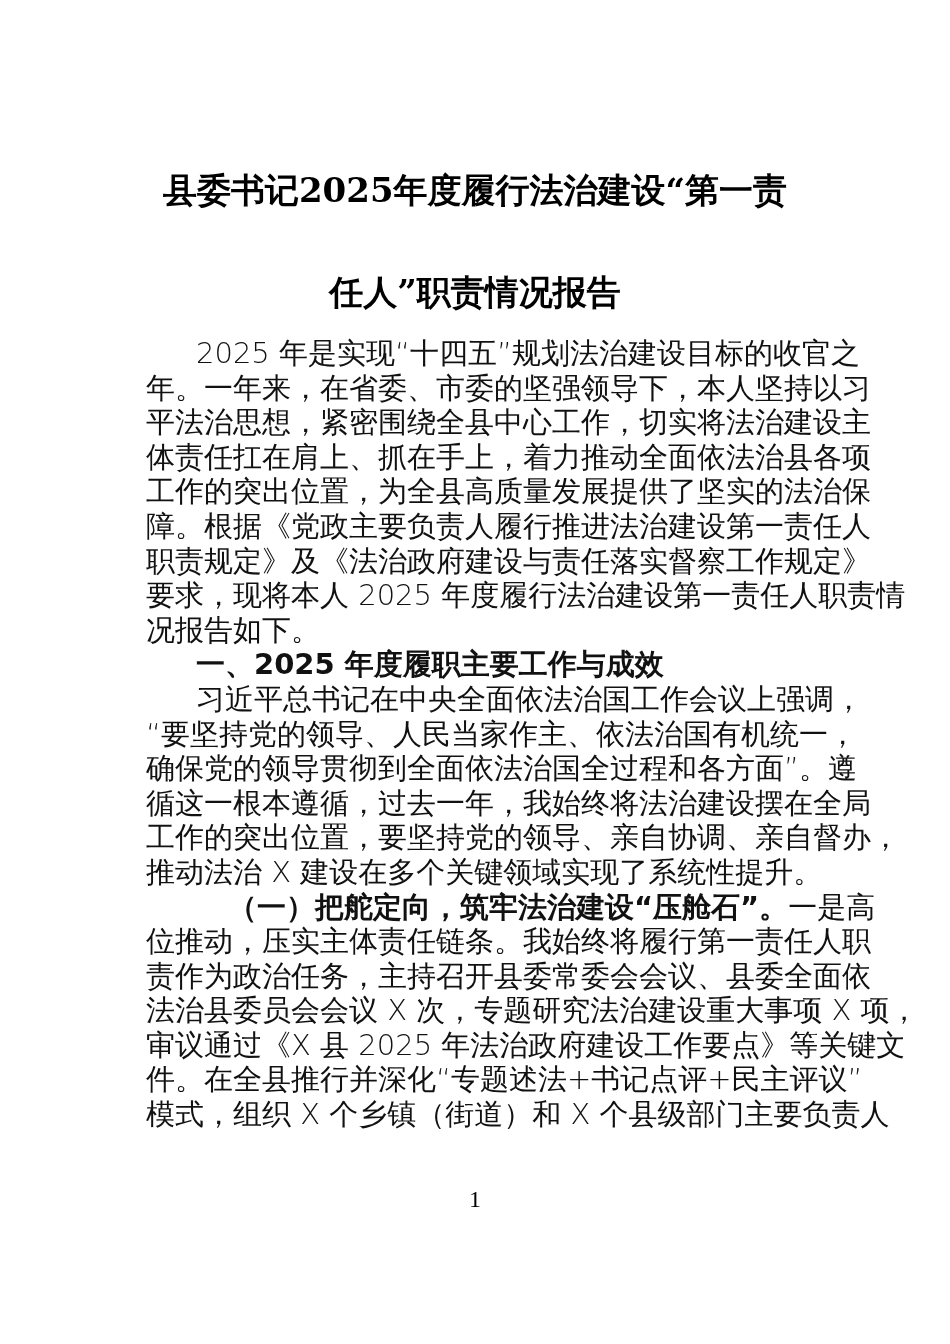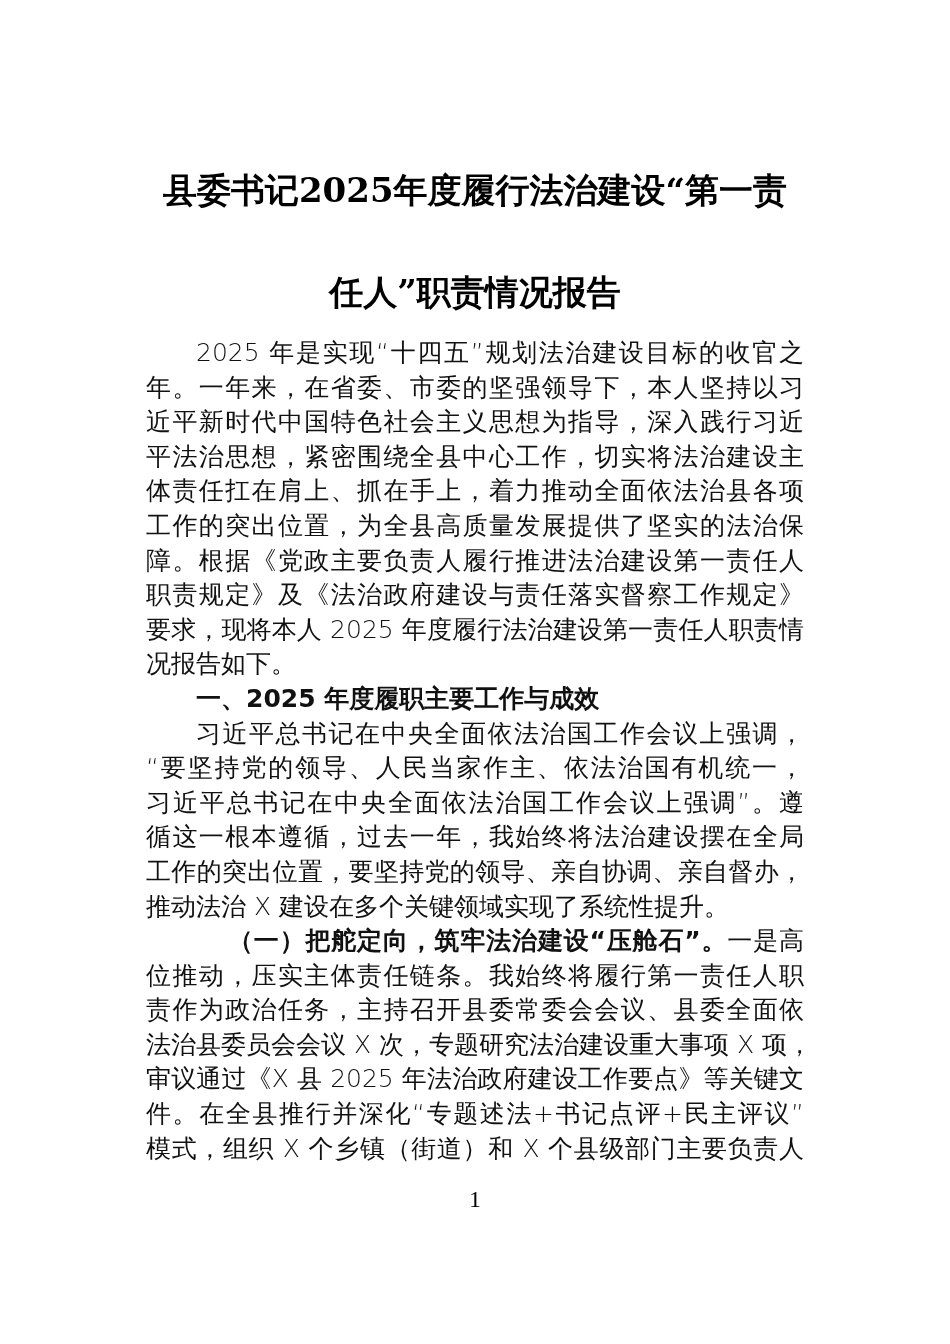--- a/index.html
+++ b/index.html
@@ -9,21 +9,21 @@
     position: absolute; left: 100px; width: 750px; text-align: center;
     font-family: "DejaVu Serif", "Liberation Serif", serif;
     font-weight: bold; font-size: 34px; letter-spacing: 0px; line-height: 44px;
   }
   .title.l1 { top: 168px; }
   .title.l2 { top: 232px; margin-top: 38px; }
   .body-lines { position: absolute; left: 146px; top: 336px; width: 658px; }
   .line {
     height: 34.6px; line-height: 34.6px;
     font-family: "DejaVu Sans", "Liberation Sans", sans-serif;
-    font-size: 25px; color: #111;
+    font-size: 29px; color: #111;
     white-space: nowrap; text-align: justify; text-align-last: justify;
     font-weight: 300;
   }
   .line.indent { padding-left: 50px; }
   .line.last { text-align-last: left; }
   .line.heading { font-weight: bold; text-align-last: left; padding-left: 50px; }
   .line.subhead { text-align-last: justify; }
   .sub-bold { font-weight: bold; margin-left: 32px; }
   .page-number {
     position: absolute; left: 0; width: 950px; top: 1186px; text-align: center;
@@ -34,34 +34,33 @@
 <body>
 
 <div class="page">
 
   <div class="title l1">县委书记2025年度履行法治建设“第一责</div>
   <div class="title l2">任人”职责情况报告</div>
 
   <div class="body-lines">
     <div class="line indent">2025 年是实现“十四五”规划法治建设目标的收官之</div>
     <div class="line">年。一年来，在省委、市委的坚强领导下，本人坚持以习</div>
-    <div class="line">近平新时代中国特色社会主义思想为指导，深入践行习近</div>
     <div class="line">平法治思想，紧密围绕全县中心工作，切实将法治建设主</div>
     <div class="line">体责任扛在肩上、抓在手上，着力推动全面依法治县各项</div>
     <div class="line">工作的突出位置，为全县高质量发展提供了坚实的法治保</div>
     <div class="line">障。根据《党政主要负责人履行推进法治建设第一责任人</div>
     <div class="line">职责规定》及《法治政府建设与责任落实督察工作规定》</div>
     <div class="line">要求，现将本人 2025 年度履行法治建设第一责任人职责情</div>
     <div class="line last">况报告如下。</div>
 
     <div class="line heading">一、2025 年度履职主要工作与成效</div>
 
     <div class="line indent">习近平总书记在中央全面依法治国工作会议上强调，</div>
     <div class="line">“要坚持党的领导、人民当家作主、依法治国有机统一，</div>
-    <div class="line">习近平总书记在中央全面依法治国工作会议上强调”。遵</div>
+    <div class="line">确保党的领导贯彻到全面依法治国全过程和各方面”。遵</div>
     <div class="line">循这一根本遵循，过去一年，我始终将法治建设摆在全局</div>
     <div class="line">工作的突出位置，要坚持党的领导、亲自协调、亲自督办，</div>
     <div class="line last">推动法治 X 建设在多个关键领域实现了系统性提升。</div>
 
     <div class="line indent subhead"><span class="sub-bold">（一）把舵定向，筑牢法治建设“压舱石”。</span><span>一是高</span></div>
     <div class="line">位推动，压实主体责任链条。我始终将履行第一责任人职</div>
     <div class="line">责作为政治任务，主持召开县委常委会会议、县委全面依</div>
     <div class="line">法治县委员会会议 X 次，专题研究法治建设重大事项 X 项，</div>
     <div class="line">审议通过《X 县 2025 年法治政府建设工作要点》等关键文</div>
     <div class="line">件。在全县推行并深化“专题述法+书记点评+民主评议”</div>

